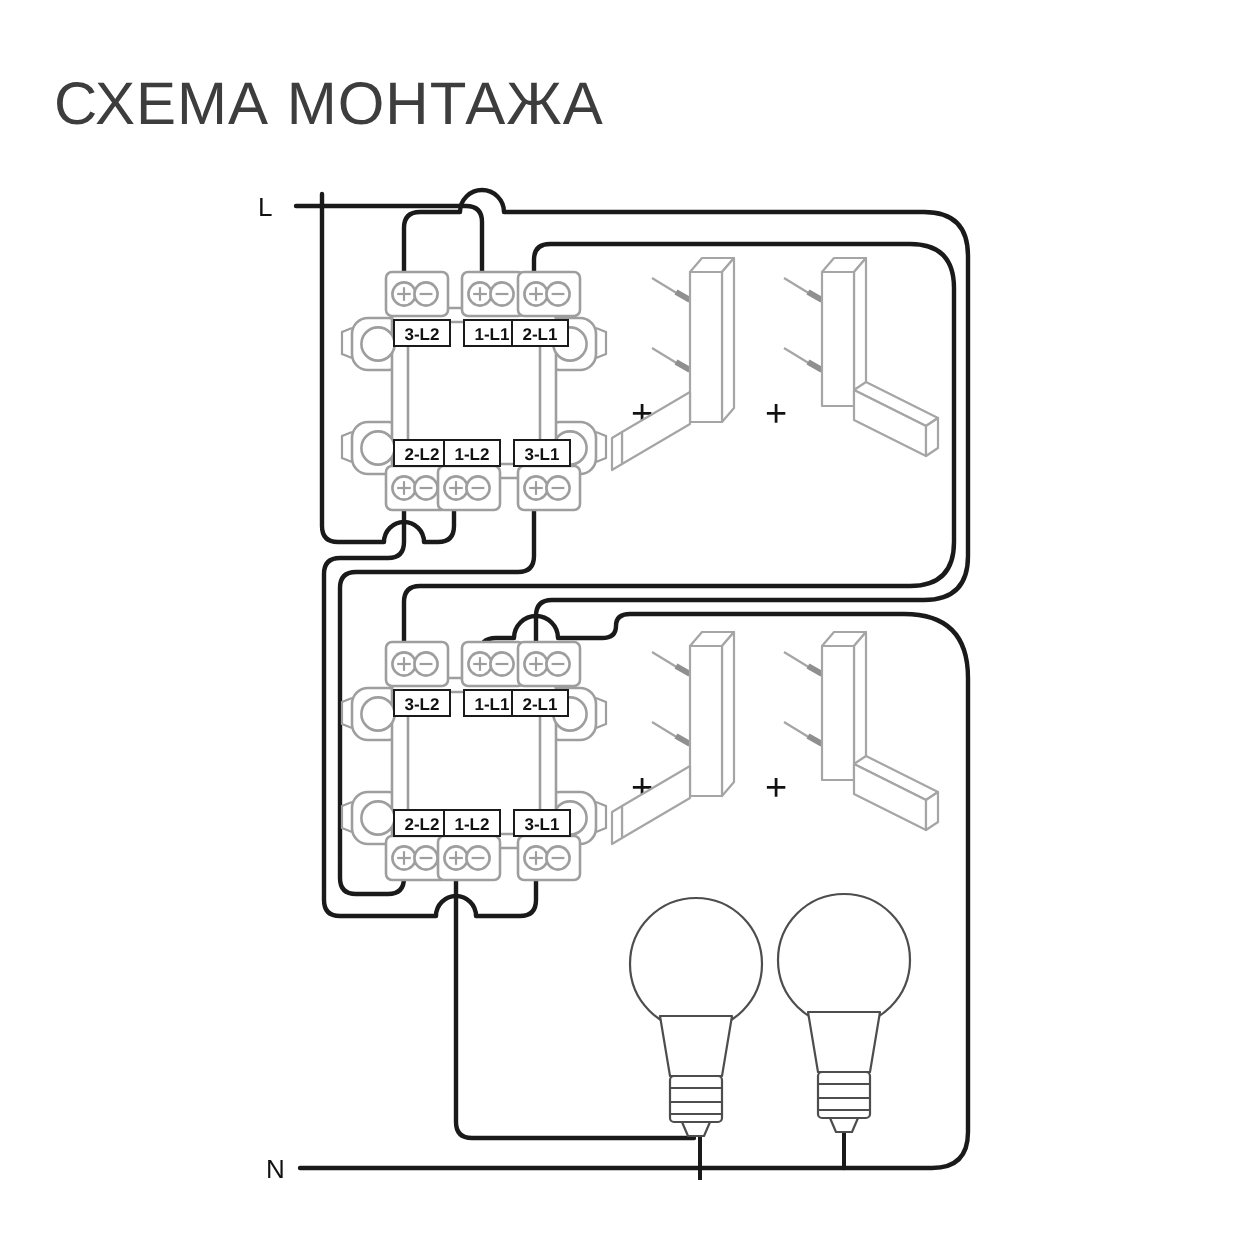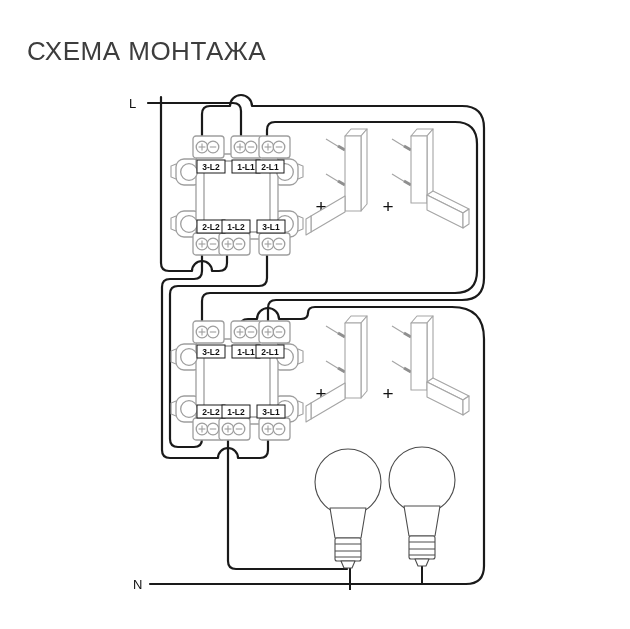--- a/index.html
+++ b/index.html
@@ -1,17 +1,17 @@
 <!DOCTYPE html>
 <html><head>
 <meta charset="utf-8">
 <style>
   html,body{margin:0;padding:0;background:#ffffff;width:630px;height:629px;overflow:hidden;}
   #stage{position:relative;width:630px;height:629px;background:#fff;font-family:"Liberation Sans",sans-serif;}
-  #title{position:absolute;left:27px;top:36px;font-size:26px;letter-spacing:.5px;color:#3d3d3d;white-space:nowrap;}
+  #title{position:absolute;left:27px;top:36px;font-size:30px;letter-spacing:.5px;color:#3d3d3d;white-space:nowrap;}
   svg{position:absolute;left:0;top:0;}
   .wire{stroke:#1a1a1a;stroke-width:2.2;fill:none;stroke-linejoin:round;stroke-linecap:round;}
   .tick{stroke:#1a1a1a;stroke-width:2;fill:none;}
   .mech{stroke:#9e9e9e;stroke-width:1.3;fill:#ffffff;}
   .mechline{stroke:#9e9e9e;stroke-width:1.1;fill:none;}
   .led{stroke:#a5a5a5;stroke-width:1.1;fill:#ffffff;stroke-linejoin:round;}
   .lead{stroke:#a5a5a5;stroke-width:1.1;fill:none;}
   .pin{stroke:#8f8f8f;stroke-width:3;fill:none;}
   .bulb{stroke:#4d4d4d;stroke-width:1.1;fill:#ffffff;stroke-linejoin:round;}
   .bulbline{stroke:#4d4d4d;stroke-width:1;fill:none;}

